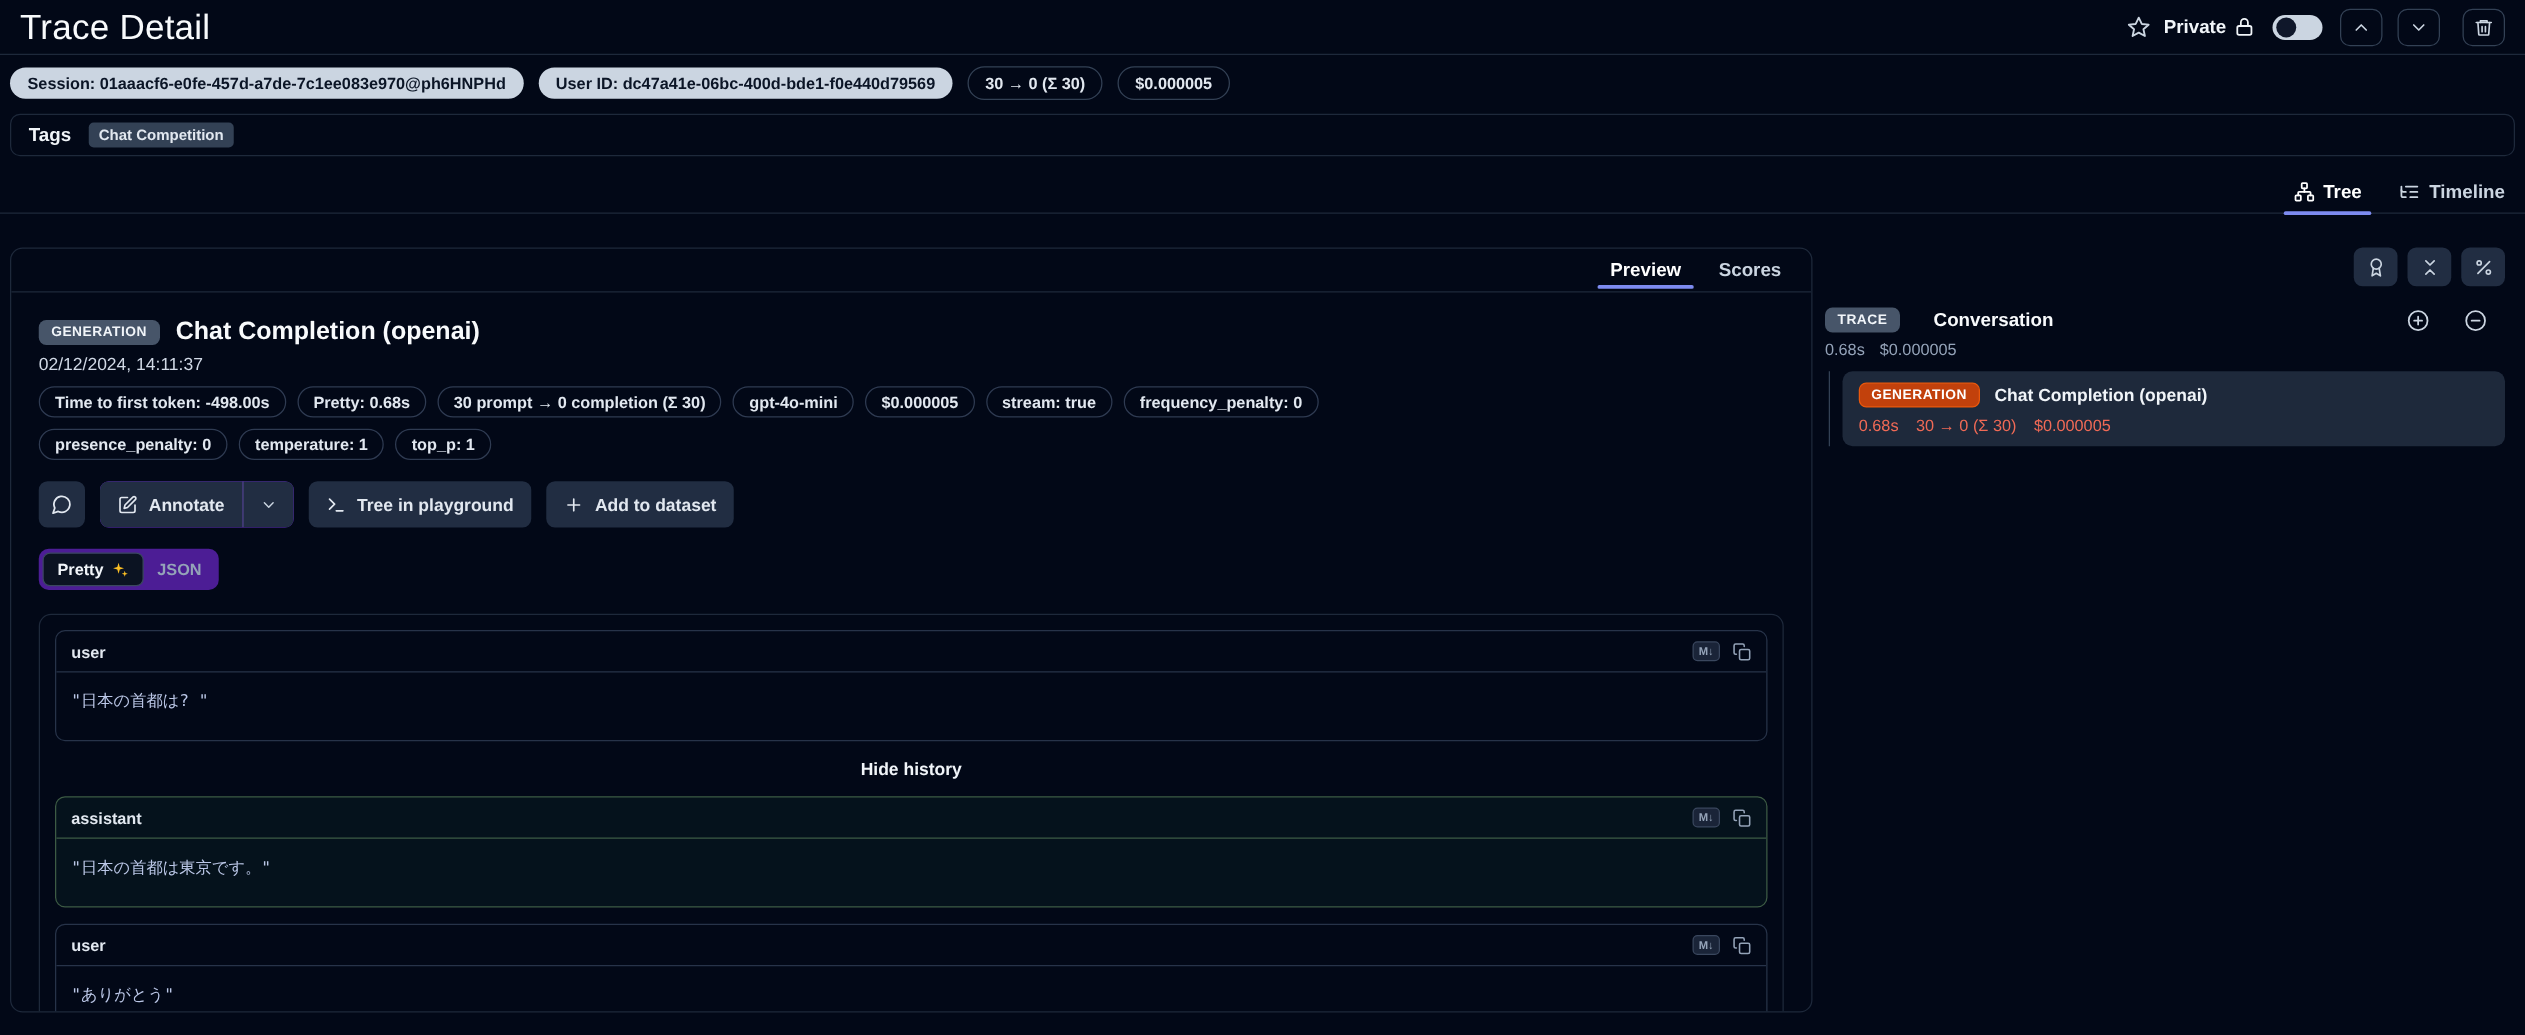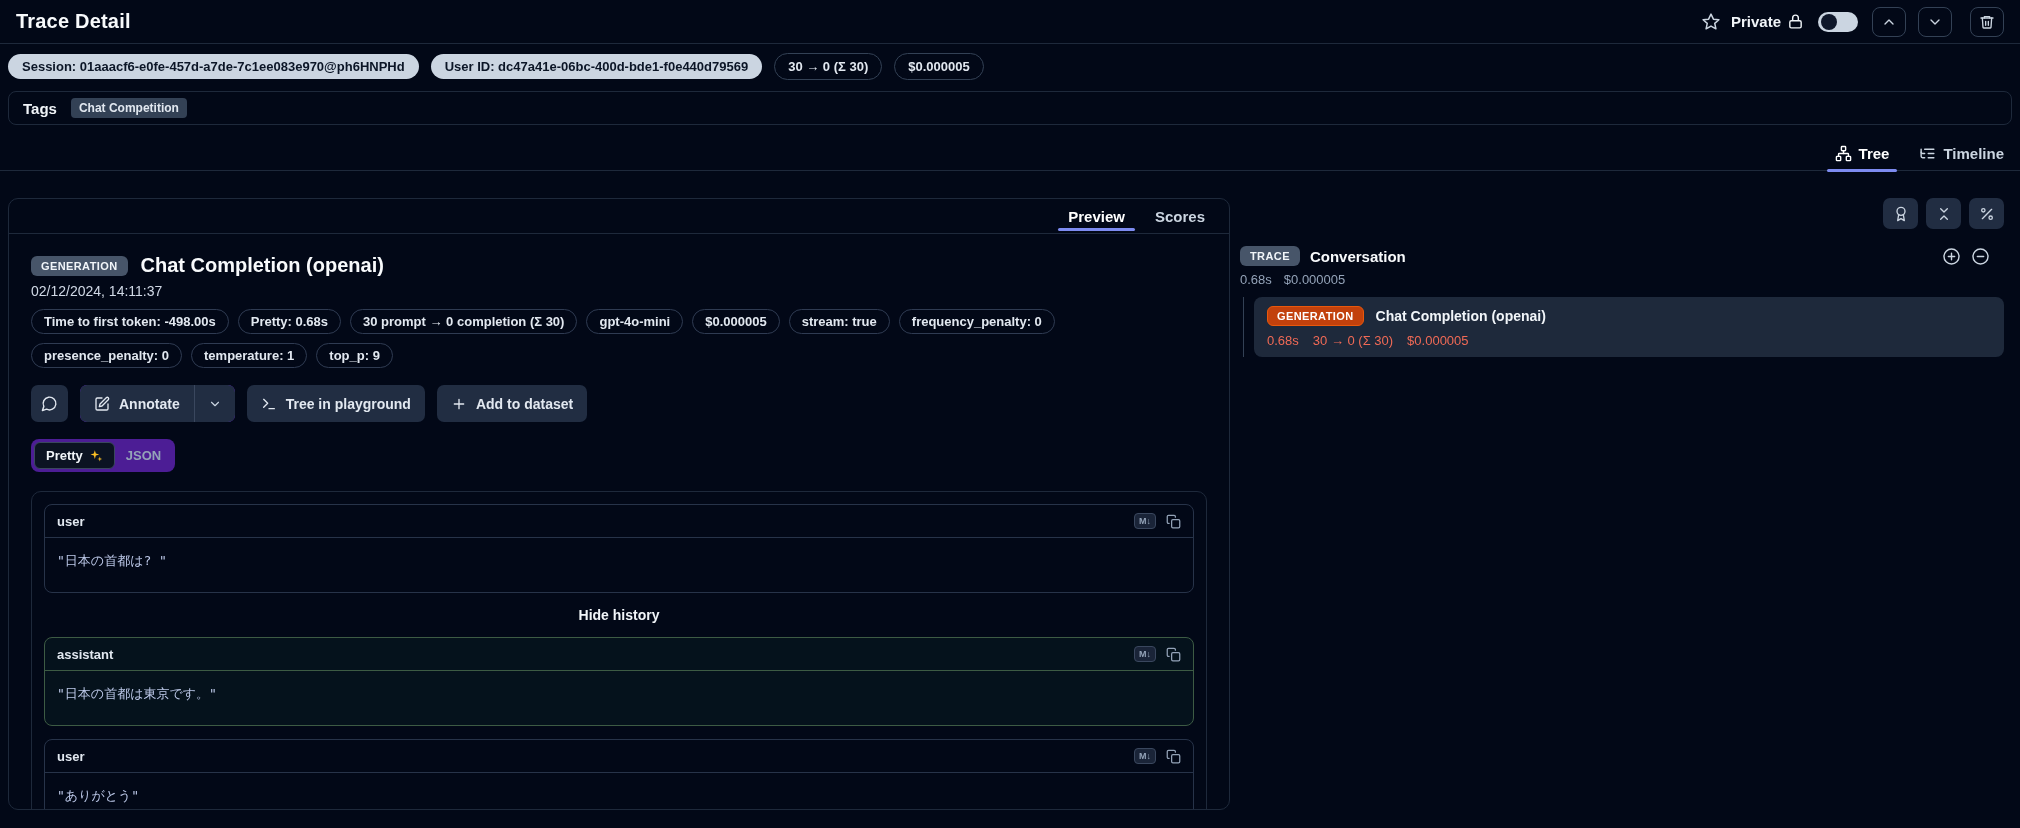--- a/index.html
+++ b/index.html
@@ -7,21 +7,21 @@
   body {
     background:#020817; color:#e2e8f0;
     font-family:"Liberation Sans","DejaVu Sans",sans-serif;
     font-size:14px;
   }
   svg { display:block; }
 
   
   .topbar { height:44px; display:flex; align-items:center; justify-content:space-between;
             padding:0 16px 0 16px; border-bottom:1px solid #1e293b; }
-  .page-title { font-size:20px; font-weight:700; color:#f8fafc; letter-spacing:.2px; }
+  .page-title { font-size:28px; font-weight:400; color:#f8fafc; letter-spacing:.2px; }
   .topbar-right { display:flex; align-items:center; gap:10px; }
   .icon-ghost { background:none; border:none; color:#cbd5e1; cursor:pointer; display:flex; align-items:center; }
   .private-wrap { display:flex; align-items:center; gap:6px; font-weight:700; font-size:15px; color:#f1f5f9; }
   .toggle { width:40px; height:20px; border-radius:999px; background:#cbd5e1; position:relative; cursor:pointer; margin:0 4px; }
   .toggle .knob { position:absolute; left:3px; top:2px; width:16px; height:16px; border-radius:50%; background:#0f172a; }
   .sq-btn { width:34px; height:30px; border:1px solid #334155; border-radius:8px; background:transparent;
             color:#cbd5e1; display:flex; align-items:center; justify-content:center; cursor:pointer; }
   .sq-btn + .sq-btn { margin-left:2px; }
 
   
@@ -42,21 +42,21 @@
   .view-tabs { margin-top:16px; display:flex; justify-content:flex-end; gap:26px;
                padding:0 14px; border-bottom:1px solid #1e293b; }
   .vtab { display:flex; align-items:flex-end; gap:7px; font-size:15px; font-weight:600;
           color:#cbd5e1; padding:4px 2px 8px 2px; position:relative; cursor:pointer; }
   .vtab.active { color:#ffffff; }
   .vtab.active::after { content:""; position:absolute; left:-6px; right:-6px; bottom:-2px;
                         height:3px; background:#7d8bf0; border-radius:2px; }
 
   
   .panels { display:flex; align-items:flex-start; gap:10px; padding:27px 8px 0 8px; }
-  .main-panel { width:1222px; height:612px; border:1px solid #1e293b; border-radius:10px; overflow:hidden; flex:none; }
+  .main-panel { width:1442px; height:612px; border:1px solid #1e293b; border-radius:10px; overflow:hidden; flex:none; }
   .panel-tabs { height:35px; display:flex; justify-content:flex-end; align-items:center;
                 gap:26px; padding:0 22px; border-bottom:1px solid #1e293b; }
   .ptab { font-size:15px; font-weight:600; color:#cbd5e1; position:relative; padding:6px 2px; cursor:pointer; }
   .ptab.active { color:#ffffff; font-weight:700; }
   .ptab.active::after { content:""; position:absolute; left:-8px; right:-8px; bottom:0;
                         height:3px; background:#7d8bf0; border-radius:2px; }
   .panel-body { padding:20px 22px; }
 
   .obs-header { display:flex; align-items:center; gap:13px; }
   .type-badge { background:#475569; color:#f1f5f9; font-size:11px; font-weight:700;
@@ -96,21 +96,21 @@
                  font-size:13px; color:#bcc8e8; }
   .msg-box.assistant { border-color:#3d5b44; background:rgba(74,222,128,0.05); }
   .msg-box.assistant .msg-head { border-bottom-color:#3d5b44; }
   .hide-history { text-align:center; font-size:14px; font-weight:700; color:#f1f5f9; padding:1px 0; cursor:pointer; }
 
   
   .right-panel { flex:1; padding-right:8px; }
   .tree-controls { display:flex; justify-content:flex-end; gap:8px; }
   .tree-btn { width:35px; height:31px; background:#212d42; border:none; border-radius:7px;
               color:#cbd5e1; display:flex; align-items:center; justify-content:center; cursor:pointer; }
-  .trace-row { margin-top:17px; display:flex; align-items:center; gap:10px; padding-right:14px;text-align:center; }
+  .trace-row { margin-top:17px; display:flex; align-items:center; gap:27px; padding-right:14px;text-align:center; }
   .trace-title { font-size:15px; font-weight:700; color:#f8fafc; }
   .trace-row .spacer { flex:1; }
   .circ-btn { background:none; border:none; color:#cbd5e1; cursor:pointer; padding:0; }
   .trace-metrics { margin-top:6px; font-size:13px; color:#94a3b8; display:flex; gap:12px; }
   .tree-children { margin-top:10px; border-left:1px solid #334155; margin-left:3px; padding-left:10px; }
   .gen-card { background:#1e293b; border-radius:8px; padding:9px 13px; cursor:pointer; }
   .gen-card-top { display:flex; align-items:center; gap:12px; }
   .gen-badge { background:#c2410c; border:1px solid #ea580c; color:#ffffff; font-size:11px;
                font-weight:700; letter-spacing:.4px; padding:3px 9px; border-radius:6px; }
   .gen-title { font-size:14px; font-weight:600; color:#f1f5f9; }
@@ -225,21 +225,21 @@
       <div class="metrics">
         <span class="metric">Time to first token: -498.00s</span>
         <span class="metric">Pretty: 0.68s</span>
         <span class="metric">30 prompt → 0 completion (Σ 30)</span>
         <span class="metric">gpt-4o-mini</span>
         <span class="metric">$0.000005</span>
         <span class="metric">stream: true</span>
         <span class="metric">frequency_penalty: 0</span>
         <span class="metric">presence_penalty: 0</span>
         <span class="metric">temperature: 1</span>
-        <span class="metric">top_p: 9</span>
+        <span class="metric">top_p: 1</span>
       </div>
 
       <div class="actions">
         <button class="act-btn act-icon-only">
           <span>
             <svg width="17" height="17" viewBox="0 0 24 24" fill="none" stroke="currentColor" stroke-width="2" stroke-linecap="round" stroke-linejoin="round">
                 <path d="M7.9 20A9 9 0 1 0 4 16.1L2 22z"></path>
               </svg>
           </span>
         </button>

